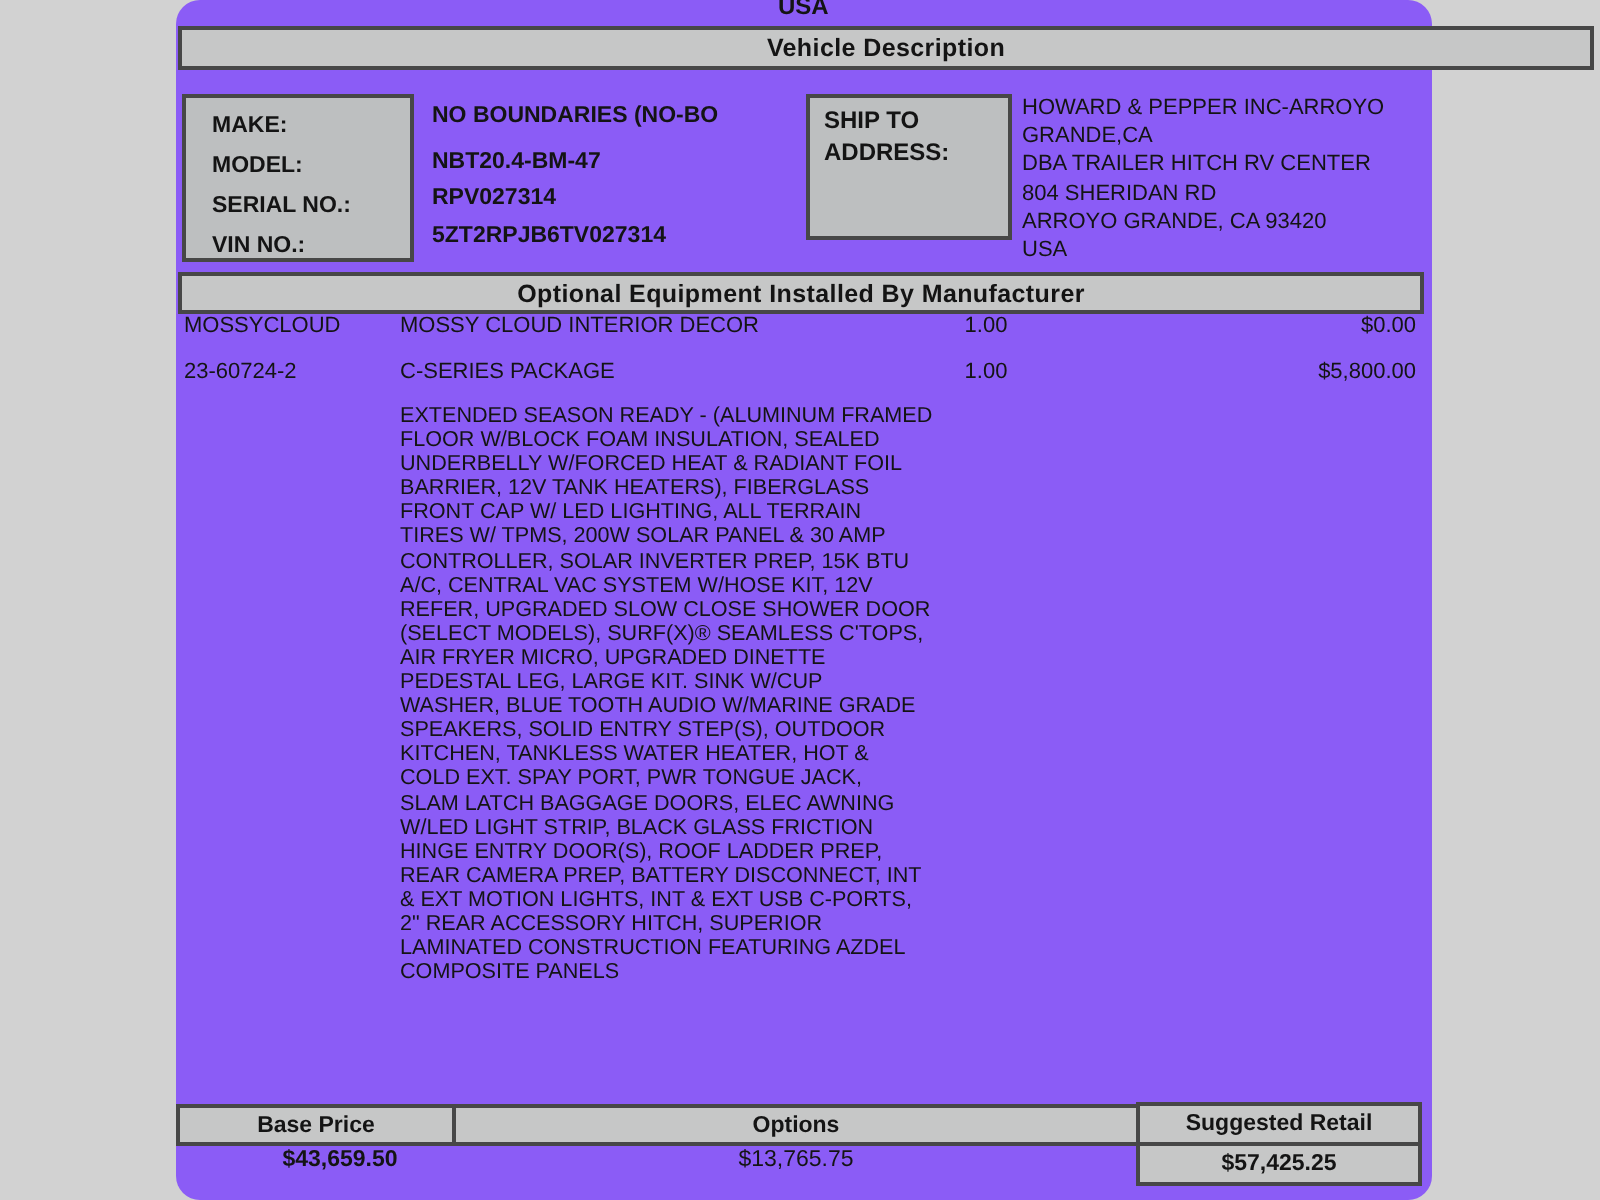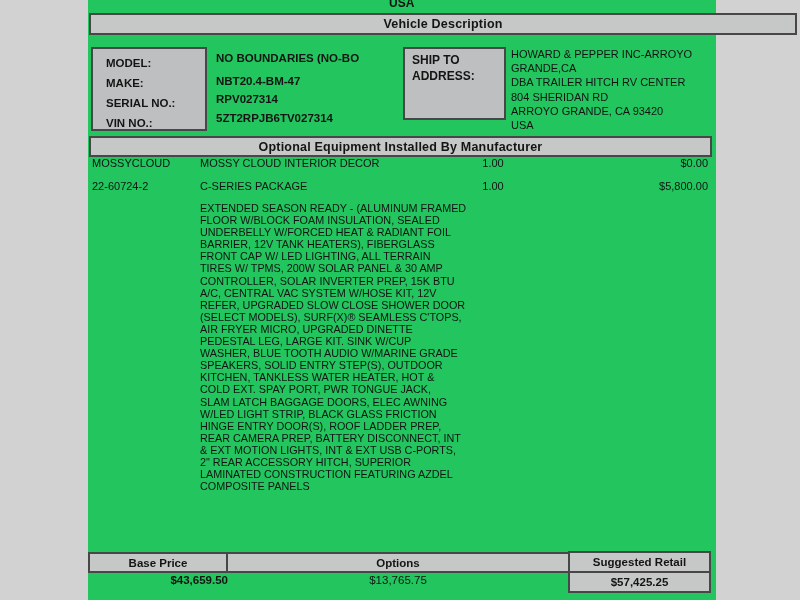--- a/index.html
+++ b/index.html
@@ -4,21 +4,22 @@
 <style>
   html, body { margin:0; padding:0; }
   #screen {
     position:relative; width:800px; height:600px; overflow:hidden;
     background:#d2d2d2;
     font-family:"Liberation Sans", sans-serif;
     color:#141414;
   }
   .page {
     position:absolute; left:88px; top:0; width:628px; height:600px;
-    background:#22c55e;
+    background:#8b5cf6;
+    border-radius:12px;
   }
   .abs { position:absolute; }
   .bar {
     position:absolute; box-sizing:border-box;
     background:#c6c7c7; border:2px solid #474747;
     display:flex; align-items:center; justify-content:center;
     font-weight:bold; font-size:12.5px; letter-spacing:0.2px;
   }
   .info-box {
     position:absolute; box-sizing:border-box;
@@ -65,22 +66,22 @@
 <div id="screen">
   <div class="page">
 
     <div class="abs bold" style="left:301px; top:-4px; font-size:12px;">USA</div>
 
     <div class="bar" style="left:1px; top:13px; width:708px; height:22px;">
       <span>Vehicle Description</span>
     </div>
 
     <div class="info-box" style="left:3px; top:47px; width:116px; height:84px; padding:4px 0 0 13px;">
+      <div class="field-label">MAKE:</div>
       <div class="field-label">MODEL:</div>
-      <div class="field-label">MAKE:</div>
       <div class="field-label">SERIAL NO.:</div>
       <div class="field-label">VIN NO.:</div>
     </div>
 
     <div class="val" style="left:128px; top:52px;">NO BOUNDARIES (NO-BO</div>
     <div class="val" style="left:128px; top:75px;">NBT20.4-BM-47</div>
     <div class="val" style="left:128px; top:93px;">RPV027314</div>
     <div class="val" style="left:128px; top:112px;">5ZT2RPJB6TV027314</div>
 
     <div class="info-box pre" style="left:315px; top:47px; width:103px; height:73px; padding:3px 0 0 7px; font-weight:bold; font-size:12px; line-height:16px;">SHIP TO
@@ -98,21 +99,21 @@
     </div>
 
     <div>
       <div class="eq-cell" style="left:4px;   top:157px;">MOSSYCLOUD</div>
       <div class="eq-cell" style="left:112px; top:157px;">MOSSY CLOUD INTERIOR DECOR</div>
       <div class="eq-cell" style="left:385px; top:157px; width:40px; text-align:center;">1.00</div>
       <div class="eq-cell" style="right:8px;  top:157px; text-align:right;">$0.00</div>
     </div>
 
     <div>
-      <div class="eq-cell" style="left:4px;   top:180px;">22-60724-2</div>
+      <div class="eq-cell" style="left:4px;   top:180px;">23-60724-2</div>
       <div class="eq-cell" style="left:112px; top:180px;">C-SERIES PACKAGE</div>
       <div class="eq-cell" style="left:385px; top:180px; width:40px; text-align:center;">1.00</div>
       <div class="eq-cell" style="right:8px;  top:180px; text-align:right;">$5,800.00</div>
     </div>
 
     <div class="details">EXTENDED SEASON READY - (ALUMINUM FRAMED
 FLOOR W/BLOCK FOAM INSULATION, SEALED
 UNDERBELLY W/FORCED HEAT &amp; RADIANT FOIL
 BARRIER, 12V TANK HEATERS), FIBERGLASS
 FRONT CAP W/ LED LIGHTING, ALL TERRAIN
@@ -132,21 +133,21 @@
 HINGE ENTRY DOOR(S), ROOF LADDER PREP,
 REAR CAMERA PREP, BATTERY DISCONNECT, INT
 &amp; EXT MOTION LIGHTS, INT &amp; EXT USB C-PORTS,
 2" REAR ACCESSORY HITCH, SUPERIOR
 LAMINATED CONSTRUCTION FEATURING AZDEL
 COMPOSITE PANELS</div>
 
     <div class="price-head" style="left:138px; width:344px;">Options</div>
     <div class="price-head" style="left:0; width:140px;">Base Price</div>
 
-    <div class="price-val bold" style="left:0; width:140px;text-align:right;">$43,659.50</div>
+    <div class="price-val bold" style="left:12px; width:140px;">$43,659.50</div>
     <div class="price-val" style="left:138px; width:344px;">$13,765.75</div>
 
     <div class="retail-box">
       <div class="retail-head">Suggested Retail</div>
       <div class="retail-val">$57,425.25</div>
     </div>
 
   </div>
 </div>
 

